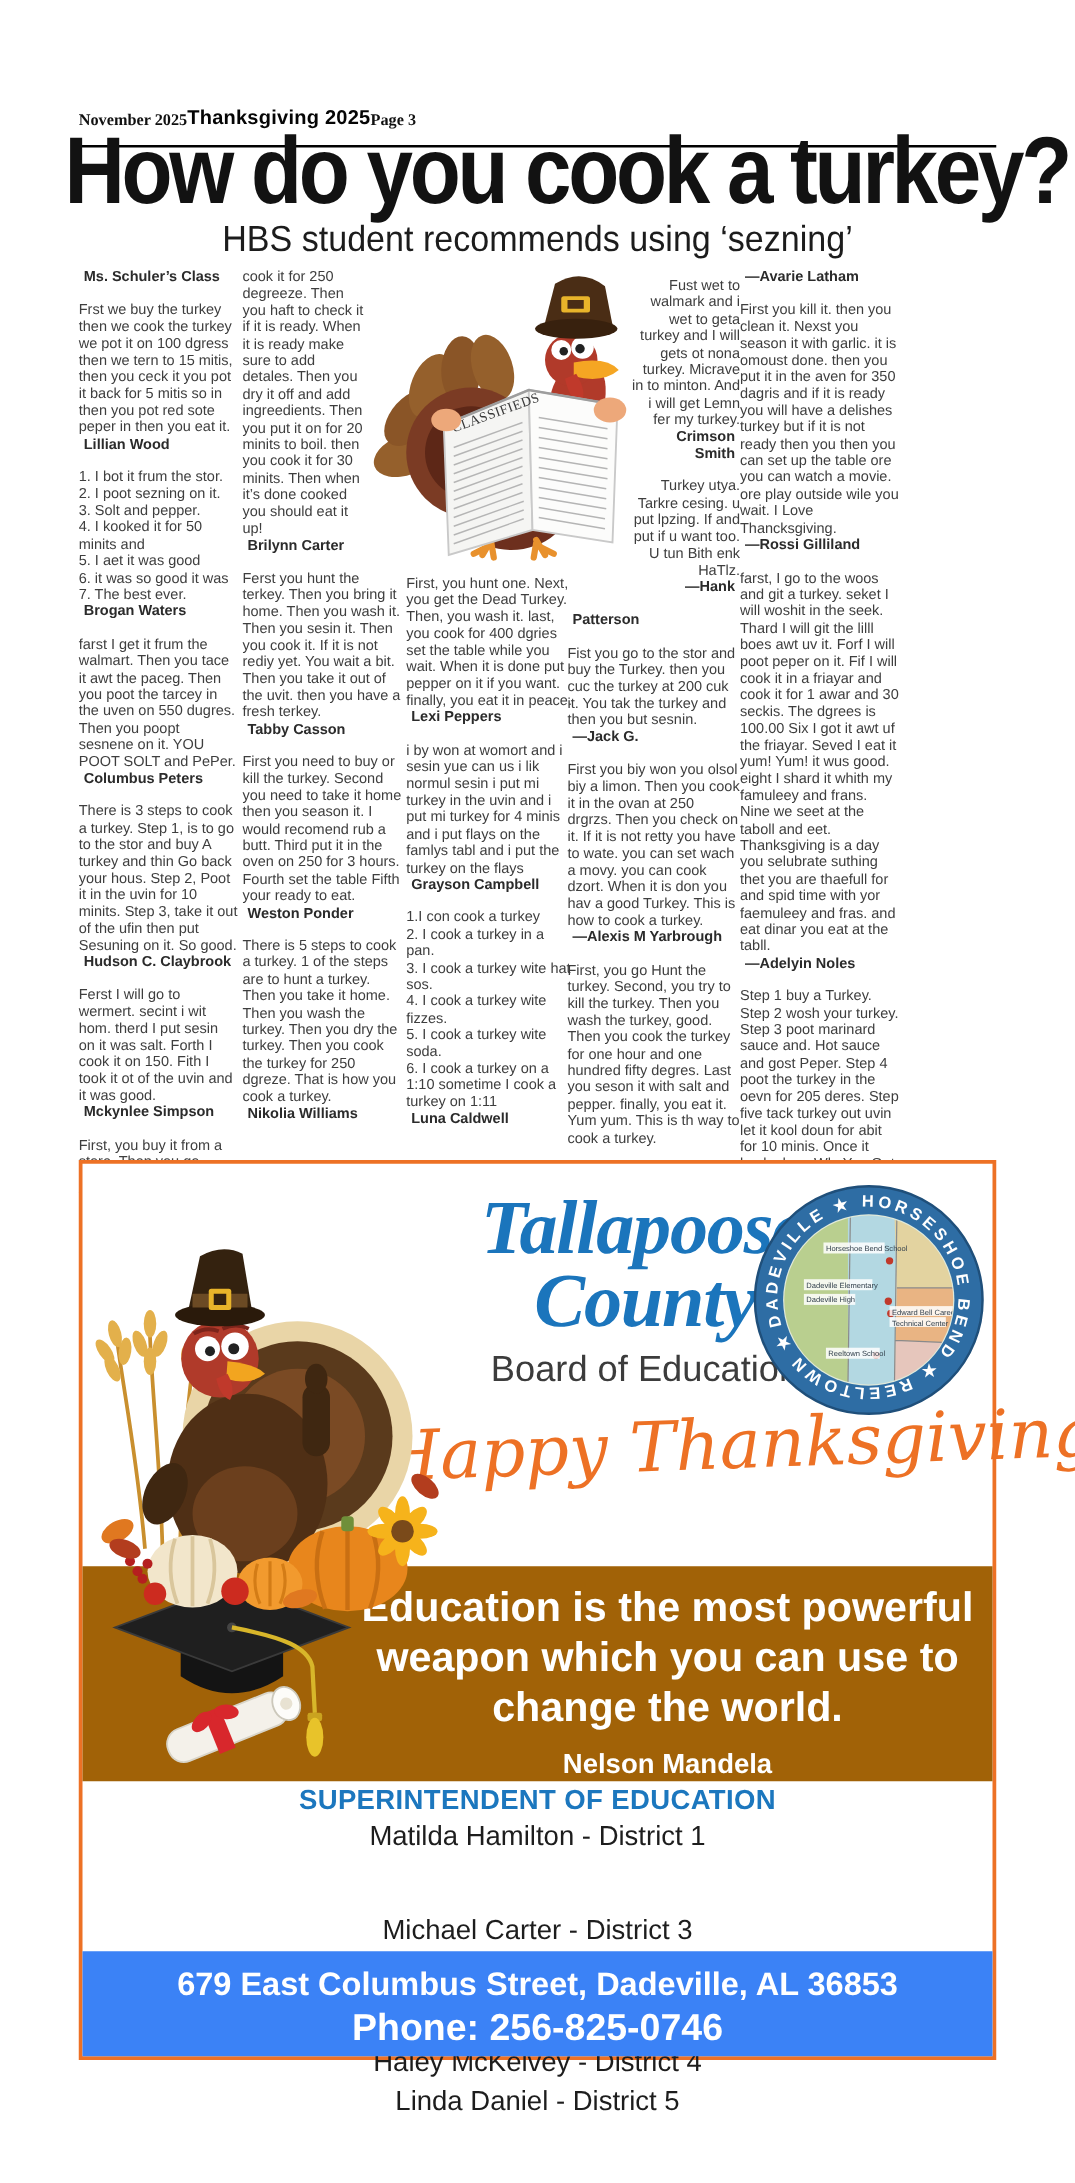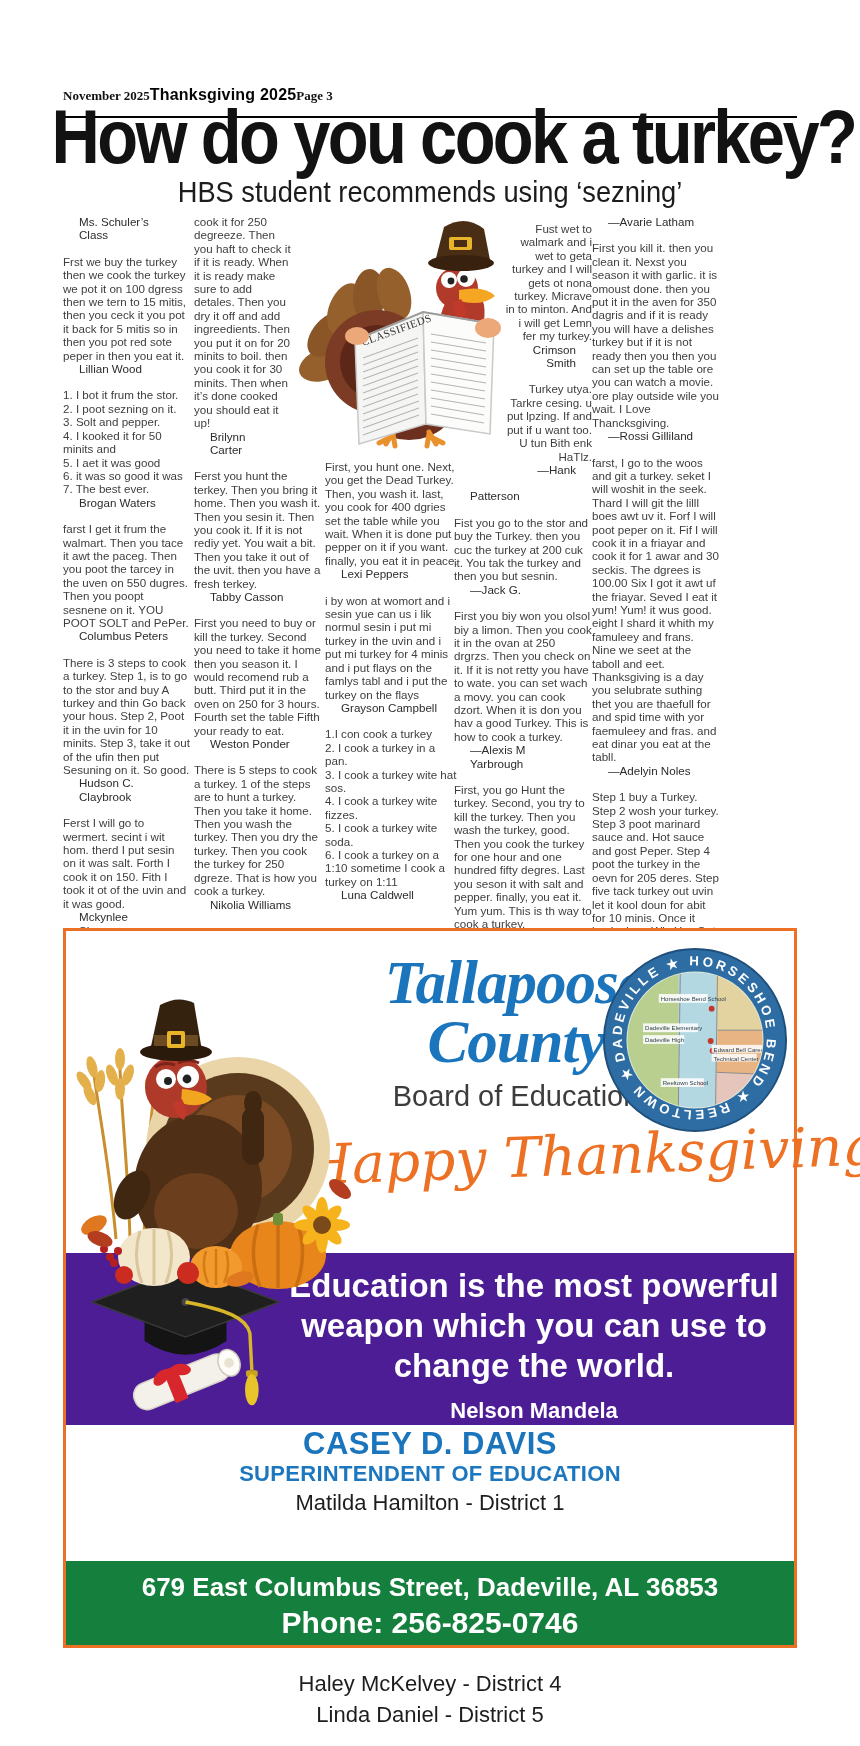--- a/index.html
+++ b/index.html
@@ -21,21 +21,21 @@
     font-weight:bold;font-size:76px;line-height:1.02;color:#121212;
     letter-spacing:-3px;transform:scaleX(.88);transform-origin:50% 0;white-space:nowrap;
   }
   #subheadline{
     position:absolute;top:176px;left:0;width:860px;text-align:center;
     font-size:29px;color:#1c1c1c;transform:scaleX(.94);transform-origin:50% 0;
   }
   
   .col{position:absolute;font-size:11.6px;line-height:13.4px;color:#3e3e3e;}
   .col .para{margin:0;white-space:pre-line;}
-  .col .byline{font-weight:normal;color:#2b2b2b;margin:0 16px 13px;}
+  .col .byline{font-weight:bold;color:#2b2b2b;margin:0 4px 13px;}
   #col1{left:63px;top:215px;width:127px;}
   #col2{left:194px;top:215px;width:127px;}
   #col2 .narrow{width:98px;}
   #col3{left:325px;top:460px;width:134px;}
   #col4{left:454px;top:222px;width:138px;}
   #col4 .narrow{width:88px;margin-left:50px;text-align:right;}
   #col5{left:592px;top:215px;width:128px;}
   #top-turkey{position:absolute;left:297px;top:212px;width:216px;height:240px;}
   
   .ad{
@@ -48,34 +48,34 @@
     font-family:"Liberation Serif",serif;font-style:italic;font-weight:bold;
     font-size:61px;line-height:59px;color:#1B75BC;letter-spacing:-1px;
   }
   .ad-title .t3{font-size:29px;color:#3c3c3c;margin-top:9px;font-family:"Liberation Sans",sans-serif;}
   #ad-seal{position:absolute;right:6px;top:16px;width:186px;height:186px;z-index:1;}
   .ad-greeting{
     position:absolute;left:238px;top:196px;width:478px;text-align:center;z-index:1;
     font-family:"DejaVu Serif",serif;font-style:italic;font-size:55px;line-height:60px;
     color:#ED7125;transform:rotate(-2deg);white-space:nowrap;
   }
-  .ad-quoteband{position:absolute;left:0;top:322px;width:728px;height:172px;background:#4c1d95;}
+  .ad-quoteband{position:absolute;left:0;top:322px;width:728px;height:172px;background:#a16207;}
   #grad-cap{position:absolute;left:18px;top:8px;width:205px;height:158px;}
   .quote-text{
     position:absolute;left:222px;top:13px;width:492px;text-align:center;
     color:#fff;font-weight:bold;font-size:33px;line-height:40px;
   }
   .quote-author{font-size:22px;margin-top:5px;font-weight:bold;}
   .ad-people{position:absolute;left:0;top:496px;width:728px;text-align:center;}
   .sup-name{color:#1B75BC;font-size:31px;font-weight:bold;line-height:34px;letter-spacing:.5px;}
   .sup-title{color:#1C77BE;font-size:22px;font-weight:bold;line-height:26px;letter-spacing:.3px;}
   .member-row{display:flex;justify-content:center;gap:44px;font-size:22px;color:#1d1d1d;line-height:31px;flex-direction:column;}
   .member-row.single{gap:0;}
   .ad-footer{
-    position:absolute;left:0;top:630px;width:728px;height:84px;background:#15803d;
+    position:absolute;left:0;top:630px;width:728px;height:84px;background:#3b82f6;
     color:#fff;text-align:center;font-weight:bold;
   }
   .ad-address{font-size:26px;padding-top:11px;line-height:30px;}
   .ad-phone{font-size:30px;line-height:36px;margin-top:3px;}
 </style>
 </head>
 <body>
 
 <div class="masthead">
   <span class="mast-side">November 2025</span>
@@ -390,21 +390,20 @@
         <ellipse cx="172" cy="132" rx="7" ry="16" fill="#e8c32a"></ellipse>
       </g>
     </svg>
     <div class="quote-text">
       <span>Education is the most powerful weapon which you can use to change the world.</span>
       <div class="quote-author">Nelson Mandela</div>
     </div>
   </div>
 
   <div class="ad-people">
-    <div class="sup-name">CASEY D. DAVIS</div>
     <div class="sup-title">SUPERINTENDENT OF EDUCATION</div>
     <div class="member-row">
       <span>Matilda Hamilton - District 1</span>
       <span>Michael Carter - District 3</span>
     </div>
     <div class="member-row">
       <span>Martin Johnson - District 2</span>
       <span>Haley McKelvey - District 4</span>
     </div>
     <div class="member-row single">

